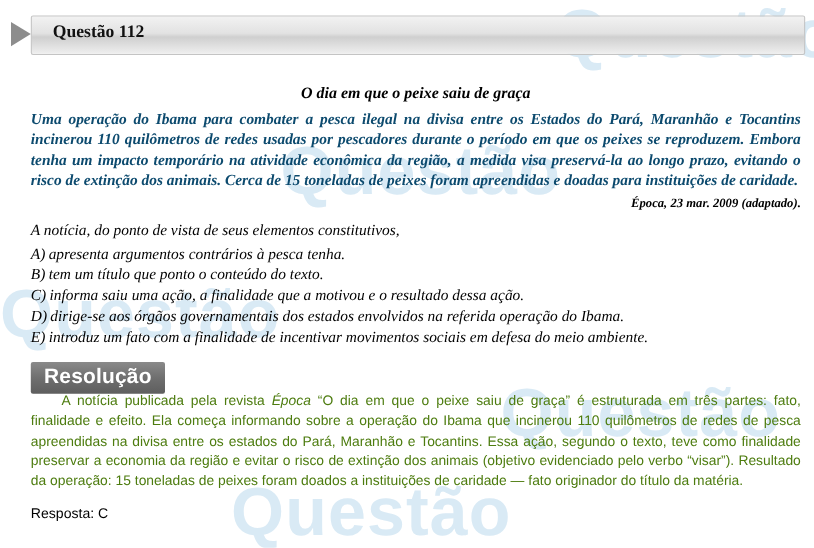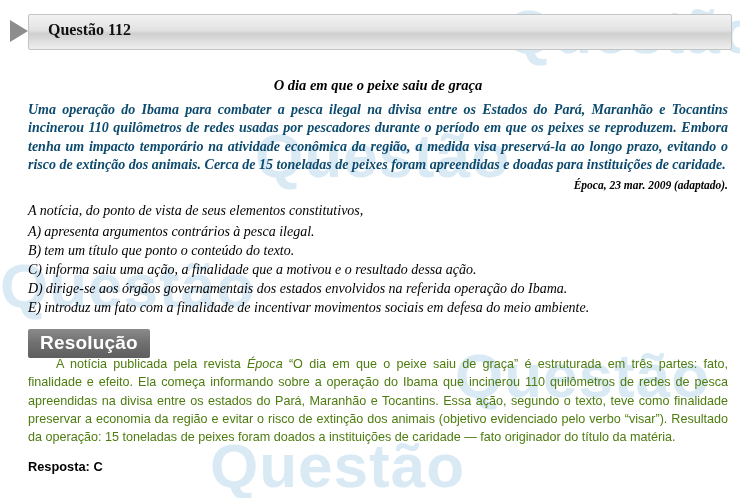--- a/index.html
+++ b/index.html
@@ -149,21 +149,21 @@
     line-height: 1.45;
     text-align: justify;
     color: #4d7c0f;
     margin: 0;
     text-indent: 28px;
   }
   .sol .it { font-style: italic; }
 
   .answer {
     font-family: "Liberation Sans", sans-serif;
-    font-weight: bold;
+    font-weight: normal;
     font-size: 12.8px;
     margin-top: 13px;
     color: #000;
   }
 </style>
 </head>
 <body>
 
 <div class="watermark wm1">Questão</div>
 <div class="watermark wm2">Questão</div>
@@ -184,21 +184,21 @@
     <div class="text-title">O dia em que o peixe saiu de graça</div>
 
     <p class="text-body">Uma operação do Ibama para combater a pesca ilegal na divisa entre os Estados do Pará, Maranhão e Tocantins incinerou 110 quilômetros de redes usadas por pescadores durante o período em que os peixes se reproduzem. Embora tenha um impacto temporário na atividade econômica da região, a medida visa preservá-la ao longo prazo, evitando o risco de extinção dos animais. Cerca de 15 toneladas de peixes foram apreendidas e doadas para instituições de caridade.</p>
 
     <p class="source">Época, 23 mar. 2009 (adaptado).</p>
 
     <p class="stem">A notícia, do ponto de vista de seus elementos constitutivos,</p>
 
     <ul class="alts">
       <li>
-        <span class="ltr">A)</span><span>apresenta argumentos contrários à pesca ilegal.</span>
+        <span class="ltr">A)</span><span>apresenta argumentos contrários à pesca tenha.</span>
       </li>
       <li>
         <span class="ltr">B)</span><span>tem um título que ponto o conteúdo do texto.</span>
       </li>
       <li>
         <span class="ltr">C)</span><span>informa saiu uma ação, a finalidade que a motivou e o resultado dessa ação.</span>
       </li>
       <li>
         <span class="ltr">D)</span><span>dirige-se aos órgãos governamentais dos estados envolvidos na referida operação do Ibama.</span>
       </li>

